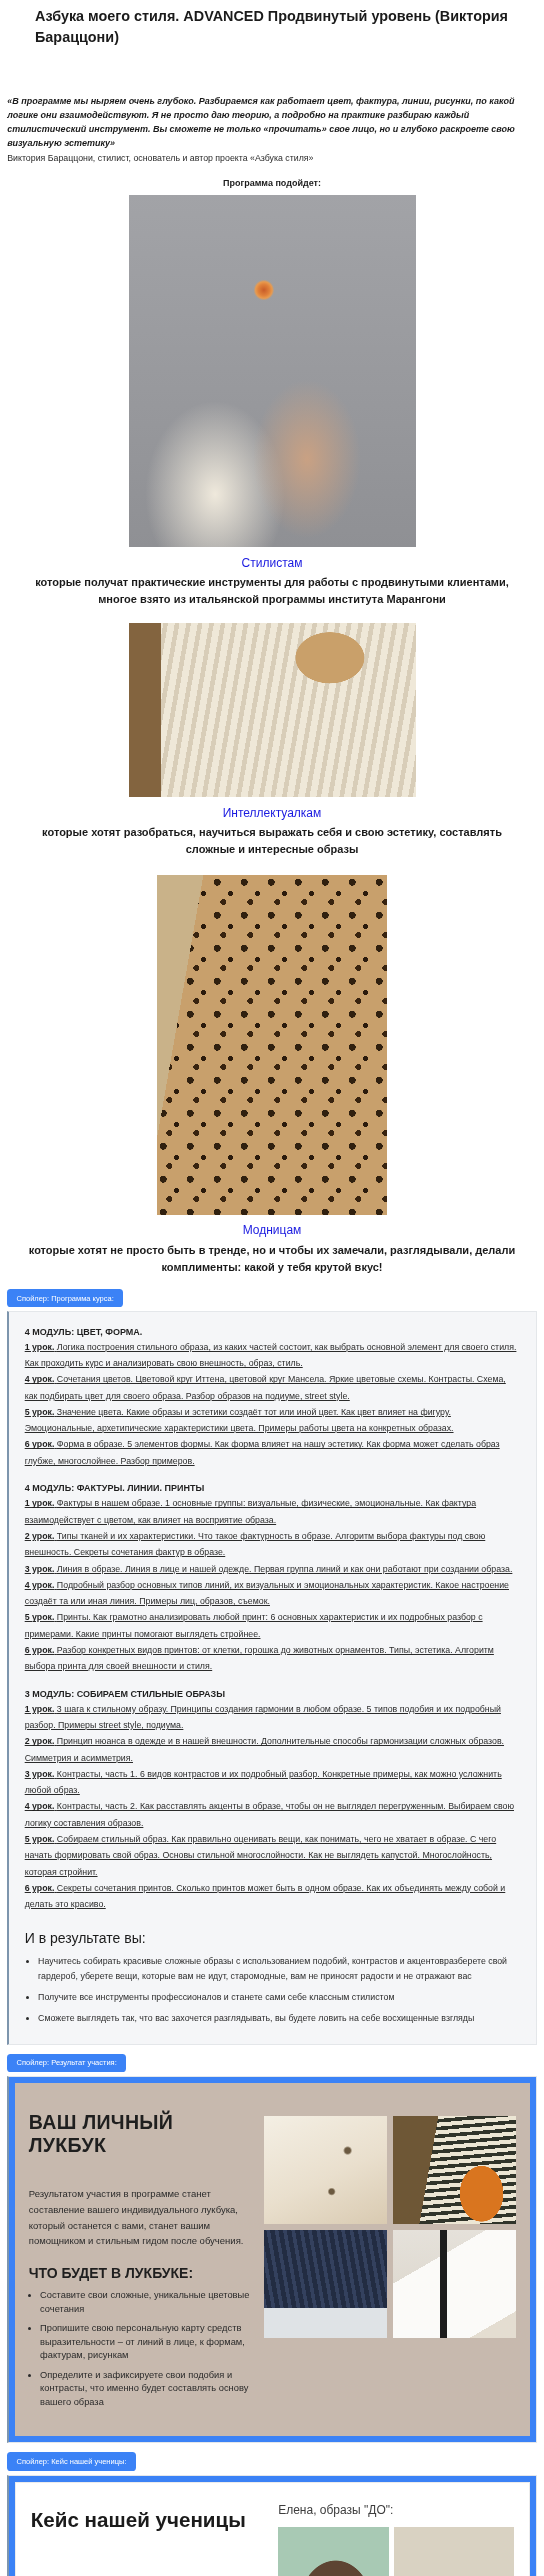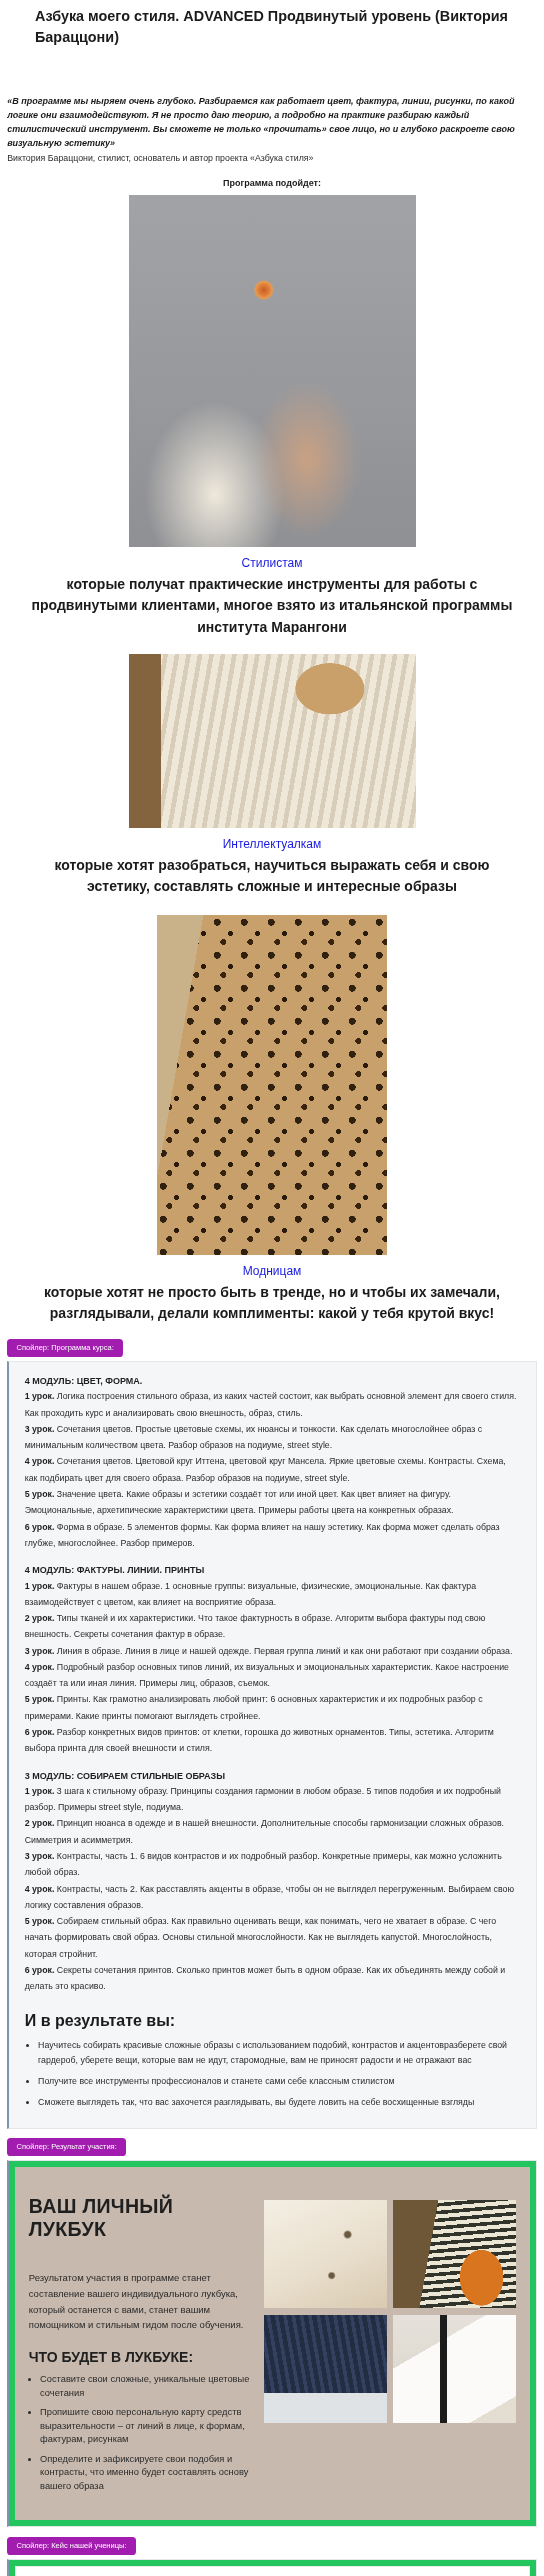--- a/index.html
+++ b/index.html
@@ -26,36 +26,36 @@
     radial-gradient(ellipse 62px 46px at 70% 20%, #c9a06a 0 55%, rgba(0,0,0,0) 56%),
     repeating-linear-gradient(100deg,#d8cdb8 0 4.6px,#efe8d8 4.6px 11.3px);}
   .photo-leopard{width:230px;height:340px;margin-top:17.5px;background-color:#c8a06c;background-image:
     linear-gradient(100deg,#c9b289 0 16%, rgba(0,0,0,0) 16%),
     radial-gradient(circle 3.6px at 6.2px 7.2px, #30200f 95%, rgba(0,0,0,0) 100%),
     radial-gradient(circle 2.6px at 19.6px 18.5px, #2a1a0c 95%, rgba(0,0,0,0) 100%),
     radial-gradient(circle 3.1px at 12.4px 27px, #38230f 95%, rgba(0,0,0,0) 100%);
     background-size:100% 100%,27px 33px,27px 33px,27px 33px;}
   .aud-link{display:block;text-align:center;font-size:12px;color:#1a1ae0;margin:8.2px 0 0;
     text-decoration:none;cursor:pointer;}
-  .aud-desc{text-align:center;font-weight:700;font-size:14px;line-height:1.55;
+  .aud-desc{text-align:center;font-weight:700;font-size:11px;line-height:1.55;
     max-width:495px;margin:4.1px auto 0;color:#1b1b1b;}
 
   
-  .spoiler-btn{display:inline-block;background:#a21caf;color:#ffffff;font-size:7.5px;
+  .spoiler-btn{display:inline-block;background:#3b82f6;color:#ffffff;font-size:7.5px;
     padding:4.6px 9.3px;border-radius:3.6px;margin:9.3px 0 4.1px 7.2px;cursor:pointer;}
   .first-spoiler{margin-top:13.4px;}
   .spoiler-content{margin:0 7.2px;background:#f5f6f8;border:0.5px solid #e4e7ea;
     border-left:2.1px solid #7d95ad;padding:12.4px 15.5px;}
-  .spoiler-content.pad-sm{padding:6.2px;background:#22c55e;}
+  .spoiler-content.pad-sm{padding:6.2px;background:#3b82f6;}
 
   .mod-title{font-weight:700;font-size:9px;color:#1f1f1f;margin:14.4px 0 2.1px;}
   .mod-title.first{margin-top:2.1px;}
-  .lesson{font-size:8.8px;line-height:1.85;margin:0;color:#2b2b2b;}
+  .lesson{font-size:8.8px;line-height:1.85;margin:0;color:#2b2b2b;text-decoration:underline;}
   .lesson b{color:#1f1f1f;}
-  .results-heading{font-weight:700;font-size:16px;color:#1b1b1b;margin:17.5px 0 8.2px;}
+  .results-heading{font-weight:400;font-size:14px;color:#1b1b1b;margin:17.5px 0 8.2px;}
   .results-list{margin:0 0 4.1px;padding-left:13.4px;}
   .results-list li{font-size:8.8px;line-height:1.75;margin-bottom:5.2px;color:#2b2b2b;}
 
   
   .banner{background:#c7b9ae;display:flex;gap:11.3px;padding:12.4px 13.4px 20.6px;}
   .banner-left{width:46%;color:#2a2a2a;}
   .banner-title{font-size:19.6px;font-weight:700;letter-spacing:0.3px;color:#1f1f1f;margin:15.5px 0 0;}
   .banner-intro{font-size:9.5px;line-height:1.65;margin:29px 0 0;}
   .banner-sub{font-size:14px;font-weight:700;margin:16px 0 0;color:#1f1f1f;}
   .banner-list{margin:8.2px 0 0;padding-left:11.3px;}
@@ -118,21 +118,20 @@
   <div class="photo photo-leopard"></div>
   <a class="aud-link">Модницам</a>
   <p class="aud-desc">которые хотят не просто быть в тренде, но и чтобы их замечали, разглядывали, делали комплименты: какой у тебя крутой вкус!</p>
 
   
   <div class="spoiler-btn first-spoiler">Спойлер: Программа курса:</div>
   <div class="spoiler-content">
 
     <p class="mod-title first">4 МОДУЛЬ: ЦВЕТ, ФОРМА.</p>
     <p class="lesson"><b>1 урок.</b> <span>Логика построения стильного образа, из каких частей состоит, как выбрать основной элемент для своего стиля. Как проходить курс и анализировать свою внешность, образ, стиль.</span></p>
-    <p class="lesson"><b>3 урок.</b> <span>Сочетания цветов. Простые цветовые схемы, их нюансы и тонкости. Как сделать многослойнее образ с минимальным количеством цвета. Разбор образов на подиуме, street style.</span></p>
     <p class="lesson"><b>4 урок.</b> <span>Сочетания цветов. Цветовой круг Иттена, цветовой круг Мансела. Яркие цветовые схемы. Контрасты. Схема, как подбирать цвет для своего образа. Разбор образов на подиуме, street style.</span></p>
     <p class="lesson"><b>5 урок.</b> <span>Значение цвета. Какие образы и эстетики создаёт тот или иной цвет. Как цвет влияет на фигуру. Эмоциональные, архетипические характеристики цвета. Примеры работы цвета на конкретных образах.</span></p>
     <p class="lesson"><b>6 урок.</b> <span>Форма в образе. 5 элементов формы. Как форма влияет на нашу эстетику. Как форма может сделать образ глубже, многослойнее. Разбор примеров.</span></p>
 
     <p class="mod-title">4 МОДУЛЬ: ФАКТУРЫ. ЛИНИИ. ПРИНТЫ</p>
     <p class="lesson"><b>1 урок.</b> <span>Фактуры в нашем образе. 1 основные группы: визуальные, физические, эмоциональные. Как фактура взаимодействует с цветом, как влияет на восприятие образа.</span></p>
     <p class="lesson"><b>2 урок.</b> <span>Типы тканей и их характеристики. Что такое фактурность в образе. Алгоритм выбора фактуры под свою внешность. Секреты сочетания фактур в образе.</span></p>
     <p class="lesson"><b>3 урок.</b> <span>Линия в образе. Линия в лице и нашей одежде. Первая группа линий и как они работают при создании образа.</span></p>
     <p class="lesson"><b>4 урок.</b> <span>Подробный разбор основных типов линий, их визуальных и эмоциональных характеристик. Какое настроение создаёт та или иная линия. Примеры лиц, образов, съемок.</span></p>
     <p class="lesson"><b>5 урок.</b> <span>Принты. Как грамотно анализировать любой принт: 6 основных характеристик и их подробных разбор с примерами. Какие принты помогают выглядеть стройнее.</span></p>

